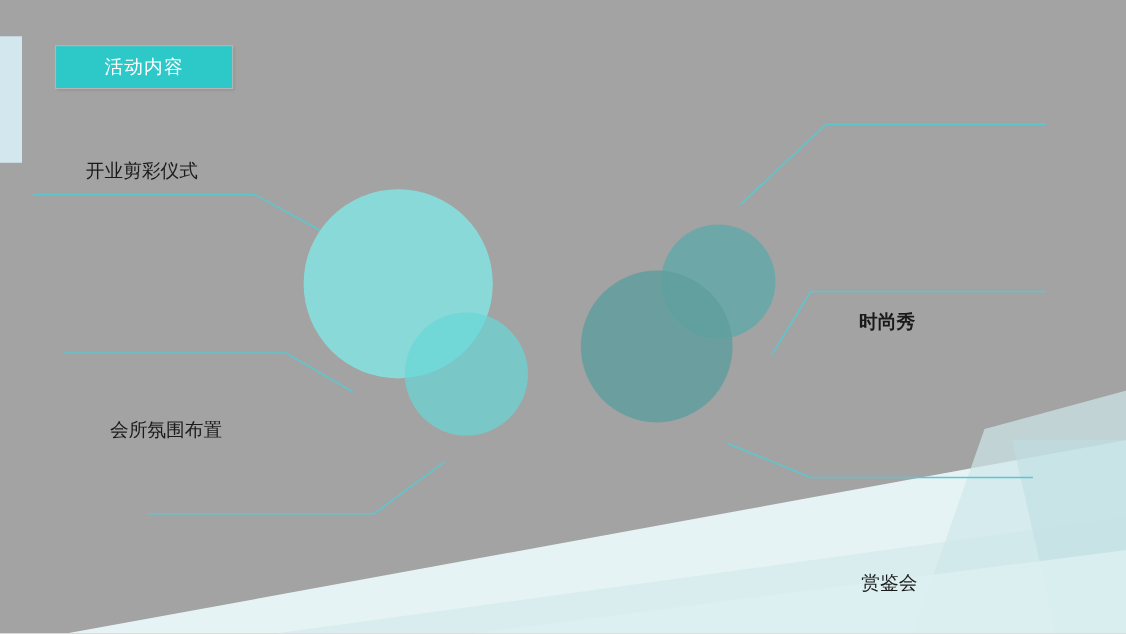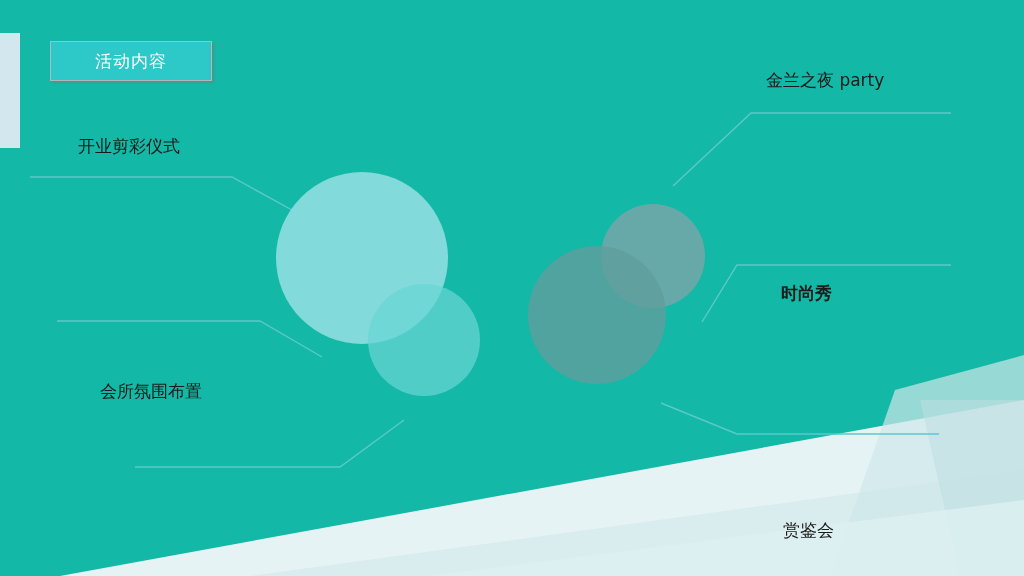--- a/index.html
+++ b/index.html
@@ -8,21 +8,21 @@
     background: #ffffff;
   }
   body {
     font-family: "DejaVu Sans", "Liberation Sans", sans-serif;
   }
   #slide {
     position: relative;
     width: 1024px;
     height: 576px;
     overflow: hidden;
-    background: #14b8a6;
+    background: #a3a3a3;
   }
   #slide svg.layer {
     position: absolute;
     left: 0;
     top: 0;
     width: 1024px;
     height: 576px;
     overflow: visible;
   }
 
@@ -60,21 +60,21 @@
   }
 
   
   .label {
     position: absolute;
     color: #1a1a1a;
     font-size: 17px;
     line-height: 1.2;
     white-space: nowrap;
   }
-  .label-opening     { left: 78px;  top: 136px; }
+  .label-opening     { left: 78px;  top: 148px; font-family: Liberation Mono, monospace; }
   .label-ambience    { left: 100px;  top: 381px; }
   .label-party       { left: 766px; top: 70px;  }
   .label-fashion     { left: 781px; top: 283px; font-weight: bold; }
   .label-appreciation{ left: 783px; top: 520px; }
 </style>
 </head>
 <body>
 
 <div id="slide">
 
@@ -110,19 +110,18 @@
   </svg>
 
   <div class="title-badge">
     <span class="title-badge-text">活动内容</span>
   </div>
 
   <div class="label label-opening">开业剪彩仪式</div>
 
   <div class="label label-ambience">会所氛围布置</div>
 
-  <div class="label label-party">金兰之夜 party</div>
 
   <div class="label label-fashion">时尚秀</div>
 
   <div class="label label-appreciation">赏鉴会</div>
 
 </div>
 
 </body></html>

